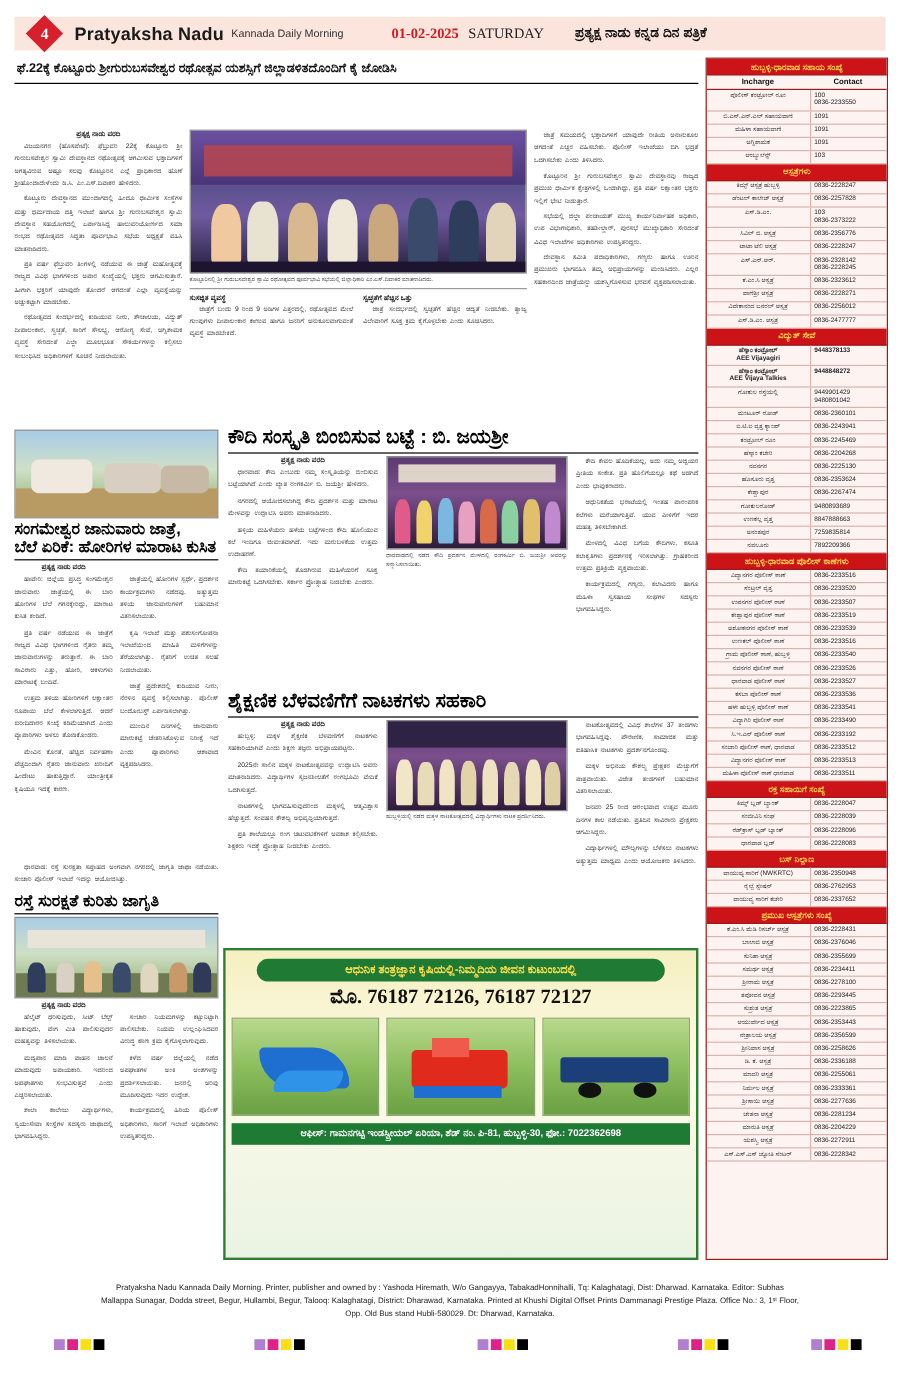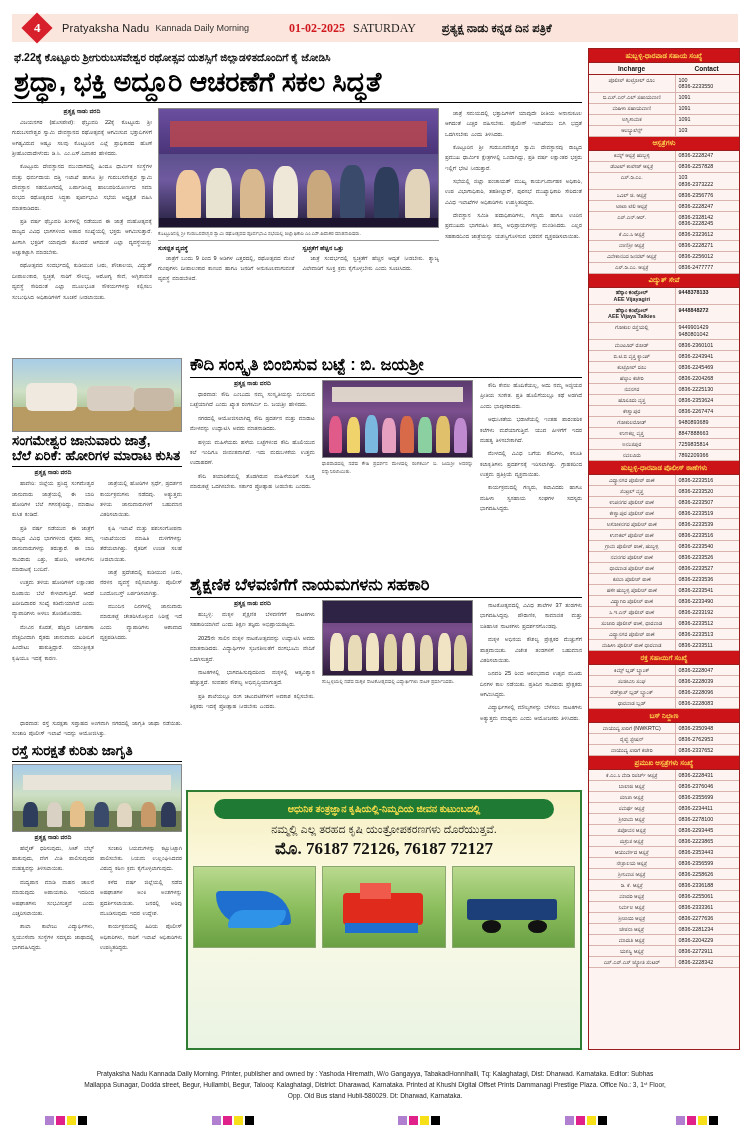--- a/index.html
+++ b/index.html
@@ -9,21 +9,21 @@
   .page{position:absolute;left:0;top:0;width:750px;height:1148px;background:#fff;}
 
   
   .masthead{position:absolute;left:12px;top:14px;width:726px;height:28px;
             background:linear-gradient(90deg,#fbe6de 0%, #fbe4db 62%, #fbe4db 62%);
             display:flex;align-items:center;}
   .mh-logo{width:22px;height:22px;background:#d7202b;margin-left:14px;
            transform:rotate(45deg);display:flex;align-items:center;justify-content:center;}
   .mh-logo span{transform:rotate(-45deg);color:#fff;font-weight:bold;font-size:13px;
                 font-family:"Liberation Serif",serif;}
-  .mh-title{margin-left:14px;font-weight:normal;font-size:11px;letter-spacing:.2px;color:#1a1a1a;}
+  .mh-title{margin-left:14px;font-weight:bold;font-size:15px;letter-spacing:.2px;color:#1a1a1a;}
   .mh-sub{margin-left:6px;font-size:9px;color:#333;}
   .mh-date{margin-left:40px;font-weight:bold;font-size:12px;color:#d2191f;
            font-family:"Liberation Serif",serif;}
   .mh-day{margin-left:8px;font-size:12px;color:#222;font-family:"Liberation Serif",serif;}
   .mh-kn{margin-left:26px;font-size:11.5px;font-weight:bold;color:#111;}
   .mh-red{position:absolute;right:0;top:0;height:28px;width:178px;background:#e01f26;
           clip-path:polygon(26px 0,178px 0,178px 28px,0 28px);
           display:flex;align-items:center;justify-content:center;}
   .mh-red span{color:#fff;font-size:9.5px;font-weight:bold;letter-spacing:.3px;}
 
@@ -118,21 +118,20 @@
     <div class="mh-title">Pratyaksha Nadu</div>
     <div class="mh-sub">Kannada Daily Morning</div>
     <div class="mh-date">01-02-2025</div>
     <div class="mh-day">SATURDAY</div>
     <div class="mh-kn">ಪ್ರತ್ಯಕ್ಷ ನಾಡು ಕನ್ನಡ ದಿನ ಪತ್ರಿಕೆ</div>
   </div>
 
   <div class="leftwrap">
 
     <div class="kicker">ಫೆ.22ಕ್ಕೆ ಕೊಟ್ಟೂರು ಶ್ರೀಗುರುಬಸವೇಶ್ವರ ರಥೋತ್ಸವ ಯಶಸ್ಸಿಗೆ ಜಿಲ್ಲಾಡಳಿತದೊಂದಿಗೆ ಕೈ ಜೋಡಿಸಿ</div>
-    <div class="hl-main">ಶ್ರದ್ಧಾ, ಭಕ್ತಿ ಅದ್ದೂರಿ ಆಚರಣೆಗೆ ಸಕಲ ಸಿದ್ಧತೆ</div>
     <div class="rule"></div>
 
     <div class="zone1">
 
       <div class="col c1">
         <div class="byline">ಪ್ರತ್ಯಕ್ಷ ನಾಡು ವರದಿ</div>
         <div class="ptext">
           <p>ವಿಜಯನಗರ (ಹೊಸಪೇಟೆ): ಫೆಬ್ರುವರಿ 22ಕ್ಕೆ ಕೊಟ್ಟೂರು ಶ್ರೀ ಗುರುಬಸವೇಶ್ವರ ಸ್ವಾಮಿ ದೇವಸ್ಥಾನದ ರಥೋತ್ಸವಕ್ಕೆ ಆಗಮಿಸುವ ಭಕ್ತಾದಿಗಳಿಗೆ ಅಗತ್ಯವಿರುವ ಅಷ್ಟೂ ಸಲವು ಕೊಟ್ಟೂರಿನ ಎಲ್ಲೆ ಪ್ರಾಧಿಕಾರದ ಹೊಣೆ ಶ್ರೀಹೊಂದಾದೇಳೆಂದು ಡಿ.ಸಿ. ಎಂ.ಎಸ್.ದಿವಾಕರ ಹೇಳಿದರು.</p>
           <p>ಕೊಟ್ಟೂರು ದೇವಸ್ಥಾನದ ಮುಂದಾಗದಲ್ಲಿ ಹಿಂದೂ ಧಾರ್ಮಿಕ ಸಂಸ್ಥೆಗಳ ಮತ್ತು ಧರ್ಮದಾಯ ದತ್ತಿ ಇಲಾಖೆ ಹಾಗೂ ಶ್ರೀ ಗುರುಬಸವೇಶ್ವರ ಸ್ವಾಮಿ ದೇವಸ್ಥಾನ ಸಹಯೋಗದಲ್ಲಿ ಏರ್ಪಾಡಿಸಿದ್ದ ಹಾಲುವರಿಯೋರ್ಣದ ಸಮಾ ರಂಭದ ರಥೋತ್ಸವದ ಸಿದ್ಧತಾ ಪೂರ್ವಭಾವಿ ಸಭೆಯ ಅಧ್ಯಕ್ಷತೆ ವಹಿಸಿ ಮಾತನಾಡಿದರು.</p>
           <p>ಪ್ರತಿ ವರ್ಷ ಫೆಬ್ರುವರಿ ತಿಂಗಳಲ್ಲಿ ನಡೆಯುವ ಈ ಜಾತ್ರೆ ಮಹೋತ್ಸವಕ್ಕೆ ರಾಜ್ಯದ ವಿವಿಧ ಭಾಗಗಳಿಂದ ಅಪಾರ ಸಂಖ್ಯೆಯಲ್ಲಿ ಭಕ್ತರು ಆಗಮಿಸುತ್ತಾರೆ. ಹೀಗಾಗಿ ಭಕ್ತರಿಗೆ ಯಾವುದೇ ತೊಂದರೆ ಆಗದಂತೆ ಎಲ್ಲಾ ವ್ಯವಸ್ಥೆಯನ್ನು ಅಚ್ಚುಕಟ್ಟಾಗಿ ಮಾಡಬೇಕು.</p>
@@ -249,21 +248,21 @@
             <p>ಕೌದಿ ಕೇವಲ ಹೊದಿಕೆಯಲ್ಲ, ಅದು ನಮ್ಮ ಅಜ್ಜಿಯರ ಪ್ರೀತಿಯ ಸಂಕೇತ. ಪ್ರತಿ ಹೊಲಿಗೆಯಲ್ಲೂ ಕಥೆ ಅಡಗಿದೆ ಎಂದು ಭಾವುಕರಾದರು.</p>
             <p>ಆಧುನಿಕತೆಯ ಭರಾಟೆಯಲ್ಲಿ ಇಂತಹ ಪಾರಂಪರಿಕ ಕಲೆಗಳು ಮರೆಯಾಗುತ್ತಿವೆ. ಯುವ ಪೀಳಿಗೆಗೆ ಇದರ ಮಹತ್ವ ತಿಳಿಸಬೇಕಾಗಿದೆ.</p>
             <p>ಮೇಳದಲ್ಲಿ ವಿವಿಧ ಬಗೆಯ ಕೌದಿಗಳು, ಕಸೂತಿ ಕಲಾಕೃತಿಗಳು ಪ್ರದರ್ಶನಕ್ಕೆ ಇರಿಸಲಾಗಿತ್ತು. ಗ್ರಾಹಕರಿಂದ ಉತ್ತಮ ಪ್ರತಿಕ್ರಿಯೆ ವ್ಯಕ್ತವಾಯಿತು.</p>
             <p>ಕಾರ್ಯಕ್ರಮದಲ್ಲಿ ಗಣ್ಯರು, ಕಲಾವಿದರು ಹಾಗೂ ಮಹಿಳಾ ಸ್ವಸಹಾಯ ಸಂಘಗಳ ಸದಸ್ಯರು ಭಾಗವಹಿಸಿದ್ದರು.</p>
           </div>
         </div>
       </div>
     </div>
 
     <div style="position:absolute;left:178px;top:525px;width:392px;">
-      <div class="hl-sec">ಶೈಕ್ಷಣಿಕ ಬೆಳವಣಿಗೆಗೆ ನಾಯಮಗಳನು ಸಹಕಾರಿ</div>
+      <div class="hl-sec">ಶೈಕ್ಷಣಿಕ ಬೆಳವಣಿಗೆಗೆ ನಾಟಕಗಳು ಸಹಕಾರಿ</div>
       <div class="rule"></div>
       <div style="display:flex;gap:7px;margin-top:2px;">
         <div style="width:33%;">
           <div class="byline">ಪ್ರತ್ಯಕ್ಷ ನಾಡು ವರದಿ</div>
           <div class="ptext">
             <p>ಹುಬ್ಬಳ್ಳಿ: ಮಕ್ಕಳ ಶೈಕ್ಷಣಿಕ ಬೆಳವಣಿಗೆಗೆ ನಾಟಕಗಳು ಸಹಕಾರಿಯಾಗಿವೆ ಎಂದು ಶಿಕ್ಷಣ ತಜ್ಞರು ಅಭಿಪ್ರಾಯಪಟ್ಟರು.</p>
             <p>2025ನೇ ಸಾಲಿನ ಮಕ್ಕಳ ನಾಟಕೋತ್ಸವವನ್ನು ಉದ್ಘಾಟಿಸಿ ಅವರು ಮಾತನಾಡಿದರು. ವಿದ್ಯಾರ್ಥಿಗಳ ಸೃಜನಶೀಲತೆಗೆ ರಂಗಭೂಮಿ ವೇದಿಕೆ ಒದಗಿಸುತ್ತದೆ.</p>
             <p>ನಾಟಕಗಳಲ್ಲಿ ಭಾಗವಹಿಸುವುದರಿಂದ ಮಕ್ಕಳಲ್ಲಿ ಆತ್ಮವಿಶ್ವಾಸ ಹೆಚ್ಚುತ್ತದೆ. ಸಂವಹನ ಕೌಶಲ್ಯ ಅಭಿವೃದ್ಧಿಯಾಗುತ್ತದೆ.</p>
             <p>ಪ್ರತಿ ಶಾಲೆಯಲ್ಲೂ ರಂಗ ಚಟುವಟಿಕೆಗಳಿಗೆ ಅವಕಾಶ ಕಲ್ಪಿಸಬೇಕು. ಶಿಕ್ಷಕರು ಇದಕ್ಕೆ ಪ್ರೋತ್ಸಾಹ ನೀಡಬೇಕು ಎಂದರು.</p>
           </div>
@@ -335,40 +334,40 @@
 
     <div style="position:absolute;left:178px;top:745px;width:392px;">
       <div class="ptext">
         <p>ವಿದ್ಯಾರ್ಥಿಗಳಲ್ಲಿ ಮೌಲ್ಯಗಳನ್ನು ಬೆಳೆಸಲು ನಾಟಕಗಳು ಅತ್ಯುತ್ತಮ ಮಾಧ್ಯಮ ಎಂದು ಆಯೋಜಕರು ತಿಳಿಸಿದರು.</p>
       </div>
     </div>
   </div>
 
   <div class="advert">
     <div class="ad-ribbon">ಆಧುನಿಕ ತಂತ್ರಜ್ಞಾನ ಕೃಷಿಯಲ್ಲಿ-ನಿಮ್ಮದಿಯ ಜೀವನ ಕುಟುಂಬದಲ್ಲಿ</div>
-    <div class="ad-line">ನಮ್ಮಲ್ಲಿ ಎಲ್ಲ ತರಹದ ಕೃಷಿ ಯಂತ್ರೋಪಕರಣಗಳು ದೊರೆಯುತ್ತವೆ.</div>
     <div class="ad-phone">ಮೊ. 76187 72126, 76187 72127</div>
     <div class="ad-imgs">
       <div class="ad-img">
         <div style="position:absolute;left:18%;top:30%;width:62%;height:42%;background:#1f6fd0;
                     border-radius:4px 30px 4px 30px;"></div>
         <div style="position:absolute;left:28%;top:54%;width:48%;height:22%;background:#2f93e8;
                     border-radius:30px 4px 30px 4px;"></div>
       </div>
       <div class="ad-img">
         <div style="position:absolute;left:16%;top:32%;width:66%;height:40%;background:#e02a1c;border-radius:4px;"></div>
         <div style="position:absolute;left:30%;top:20%;width:26%;height:20%;background:#f05a4a;"></div>
         <div style="position:absolute;left:18%;top:70%;width:60%;height:12%;background:#1f6fd0;"></div>
       </div>
       <div class="ad-img">
         <div style="position:absolute;left:12%;top:40%;width:74%;height:26%;background:#1c3f7a;border-radius:3px;"></div>
         <div style="position:absolute;left:24%;top:66%;width:16%;height:16%;background:#111;border-radius:50%;"></div>
         <div style="position:absolute;left:62%;top:66%;width:16%;height:16%;background:#111;border-radius:50%;"></div>
       </div>
     </div>
+    <div class="ad-foot">ಆಫೀಸ್: ಗಾಮನಗಟ್ಟಿ ಇಂಡಸ್ಟ್ರೀಯಲ್ ಏರಿಯಾ, ಶೆಡ್ ನಂ. ಪಿ-81, ಹುಬ್ಬಳ್ಳಿ-30, ಫೋ.: 7022362698</div>
   </div>
 
   <div class="sidebar" id="sidebar">
       <div class="sb-head">ಹುಬ್ಬಳ್ಳಿ-ಧಾರವಾಡ ಸಹಾಯ ಸಂಖ್ಯೆ</div>
       <div class="sb-colhead">
         <div style="width: 57%;">Incharge</div>
         <div style="width: 43%;">Contact</div>
       </div>
       <div class="sb-row">
         <div class="n" style="white-space: pre-line;">ಪೊಲೀಸ್ ಕಂಟ್ರೋಲ್ ರೂಂ</div>

